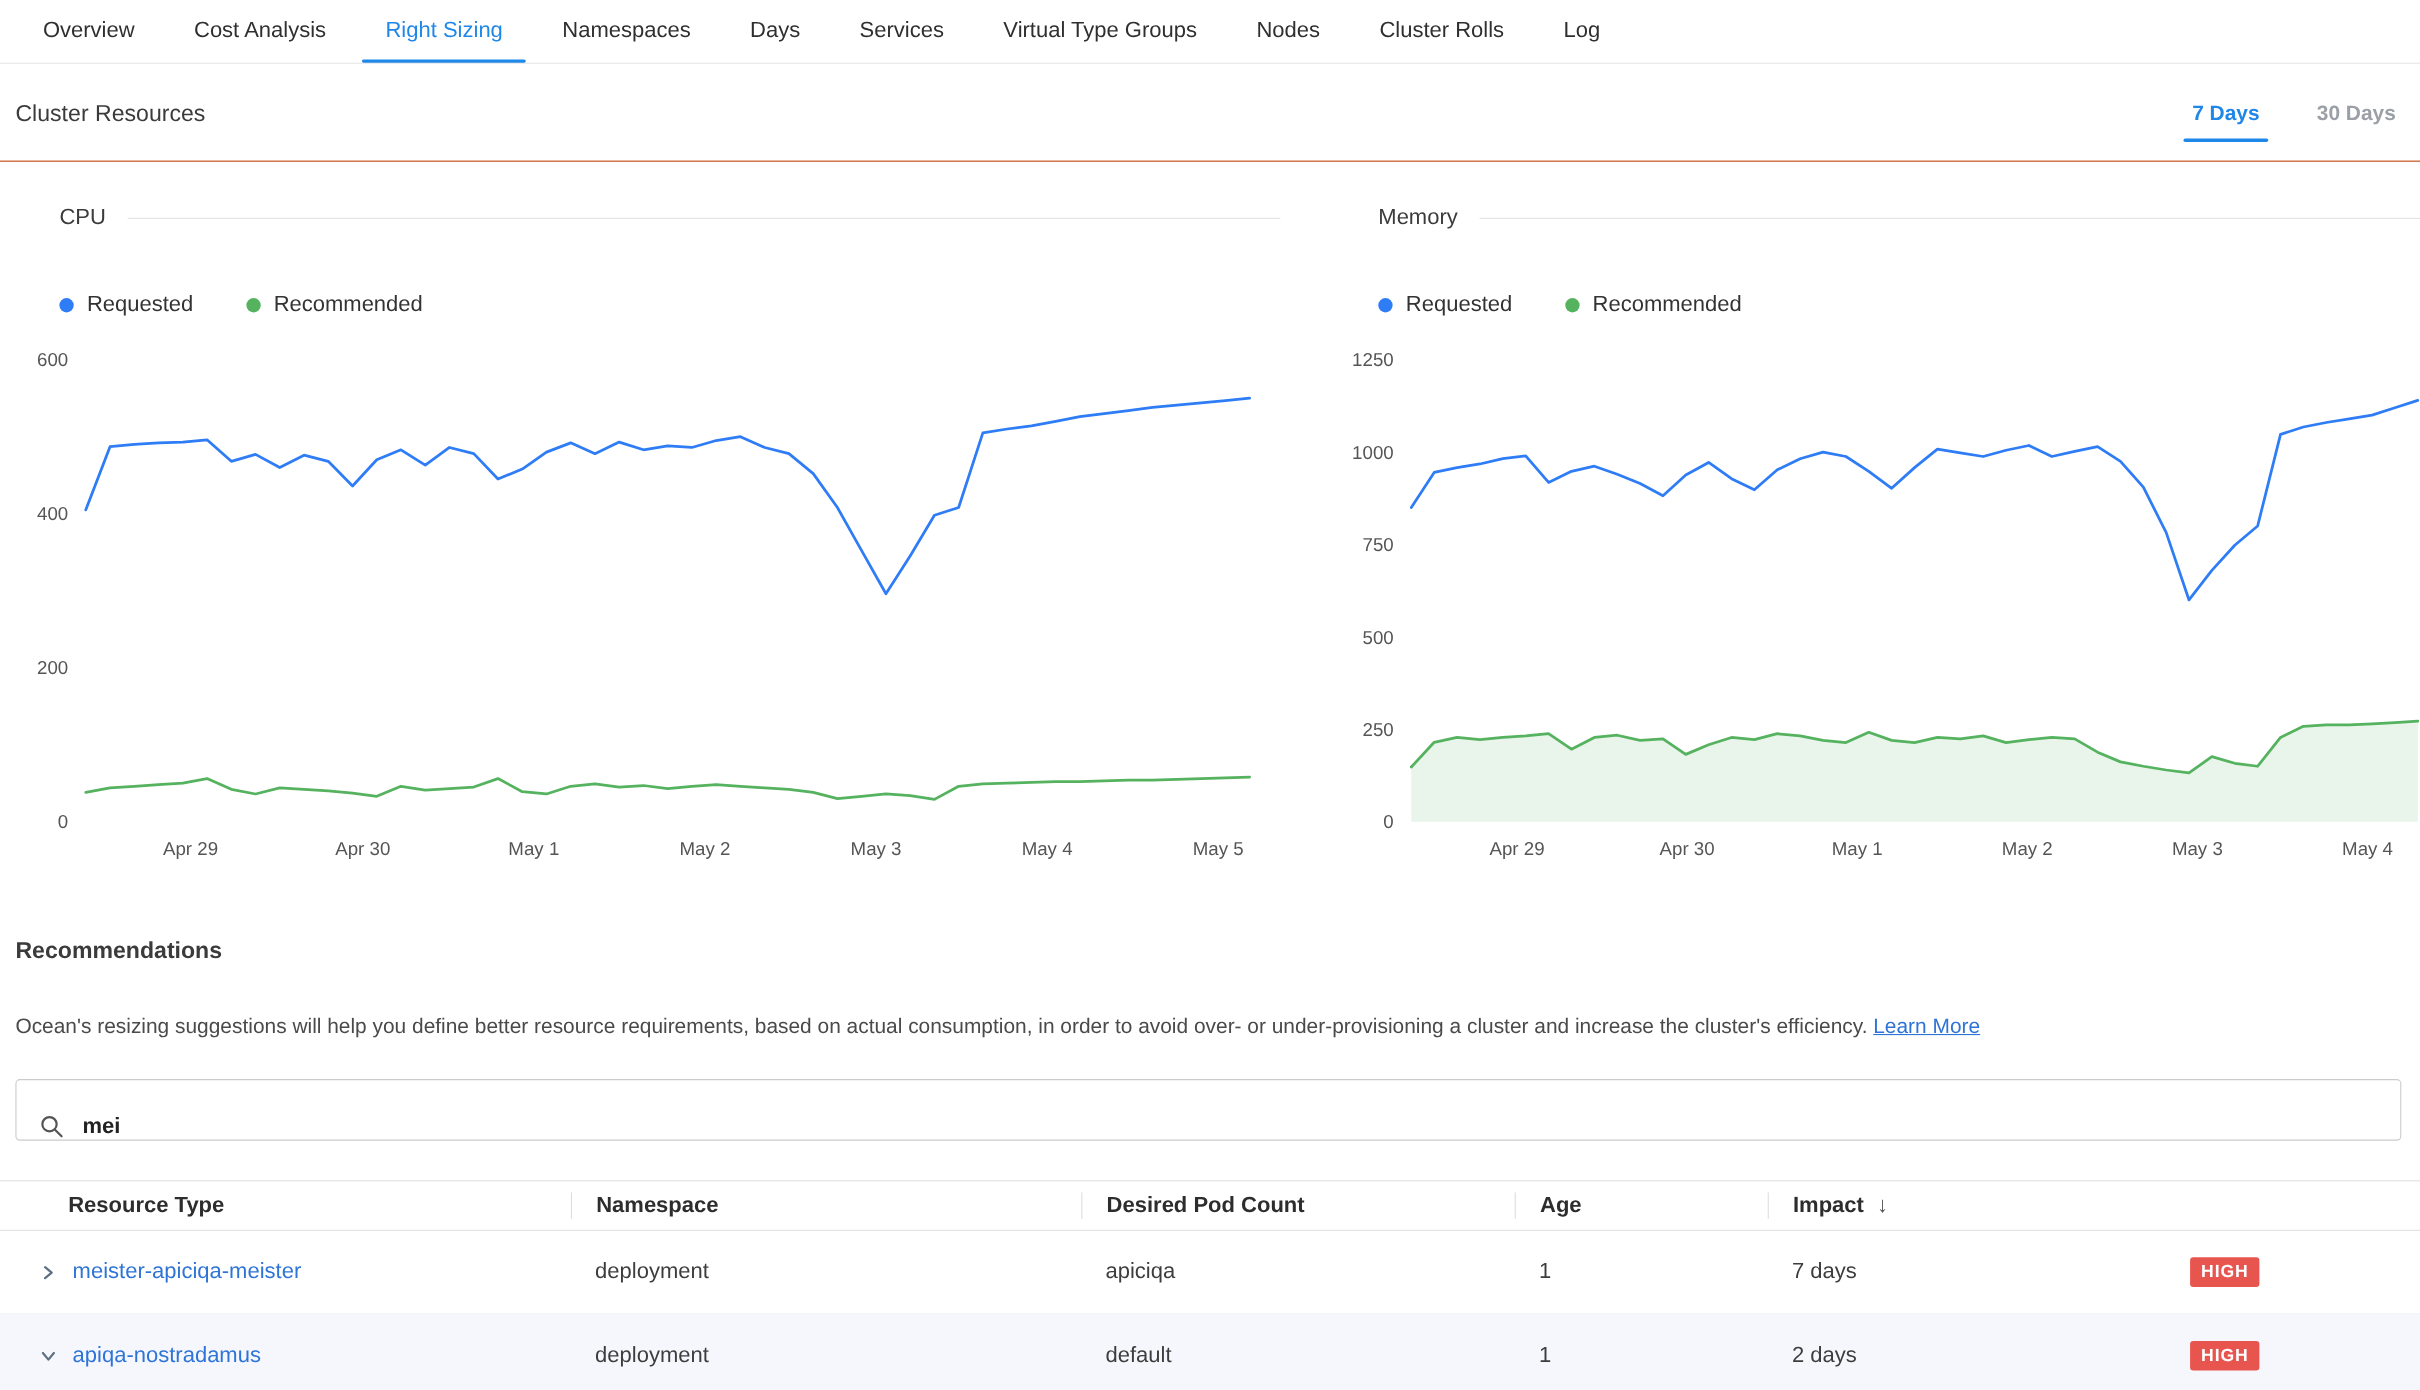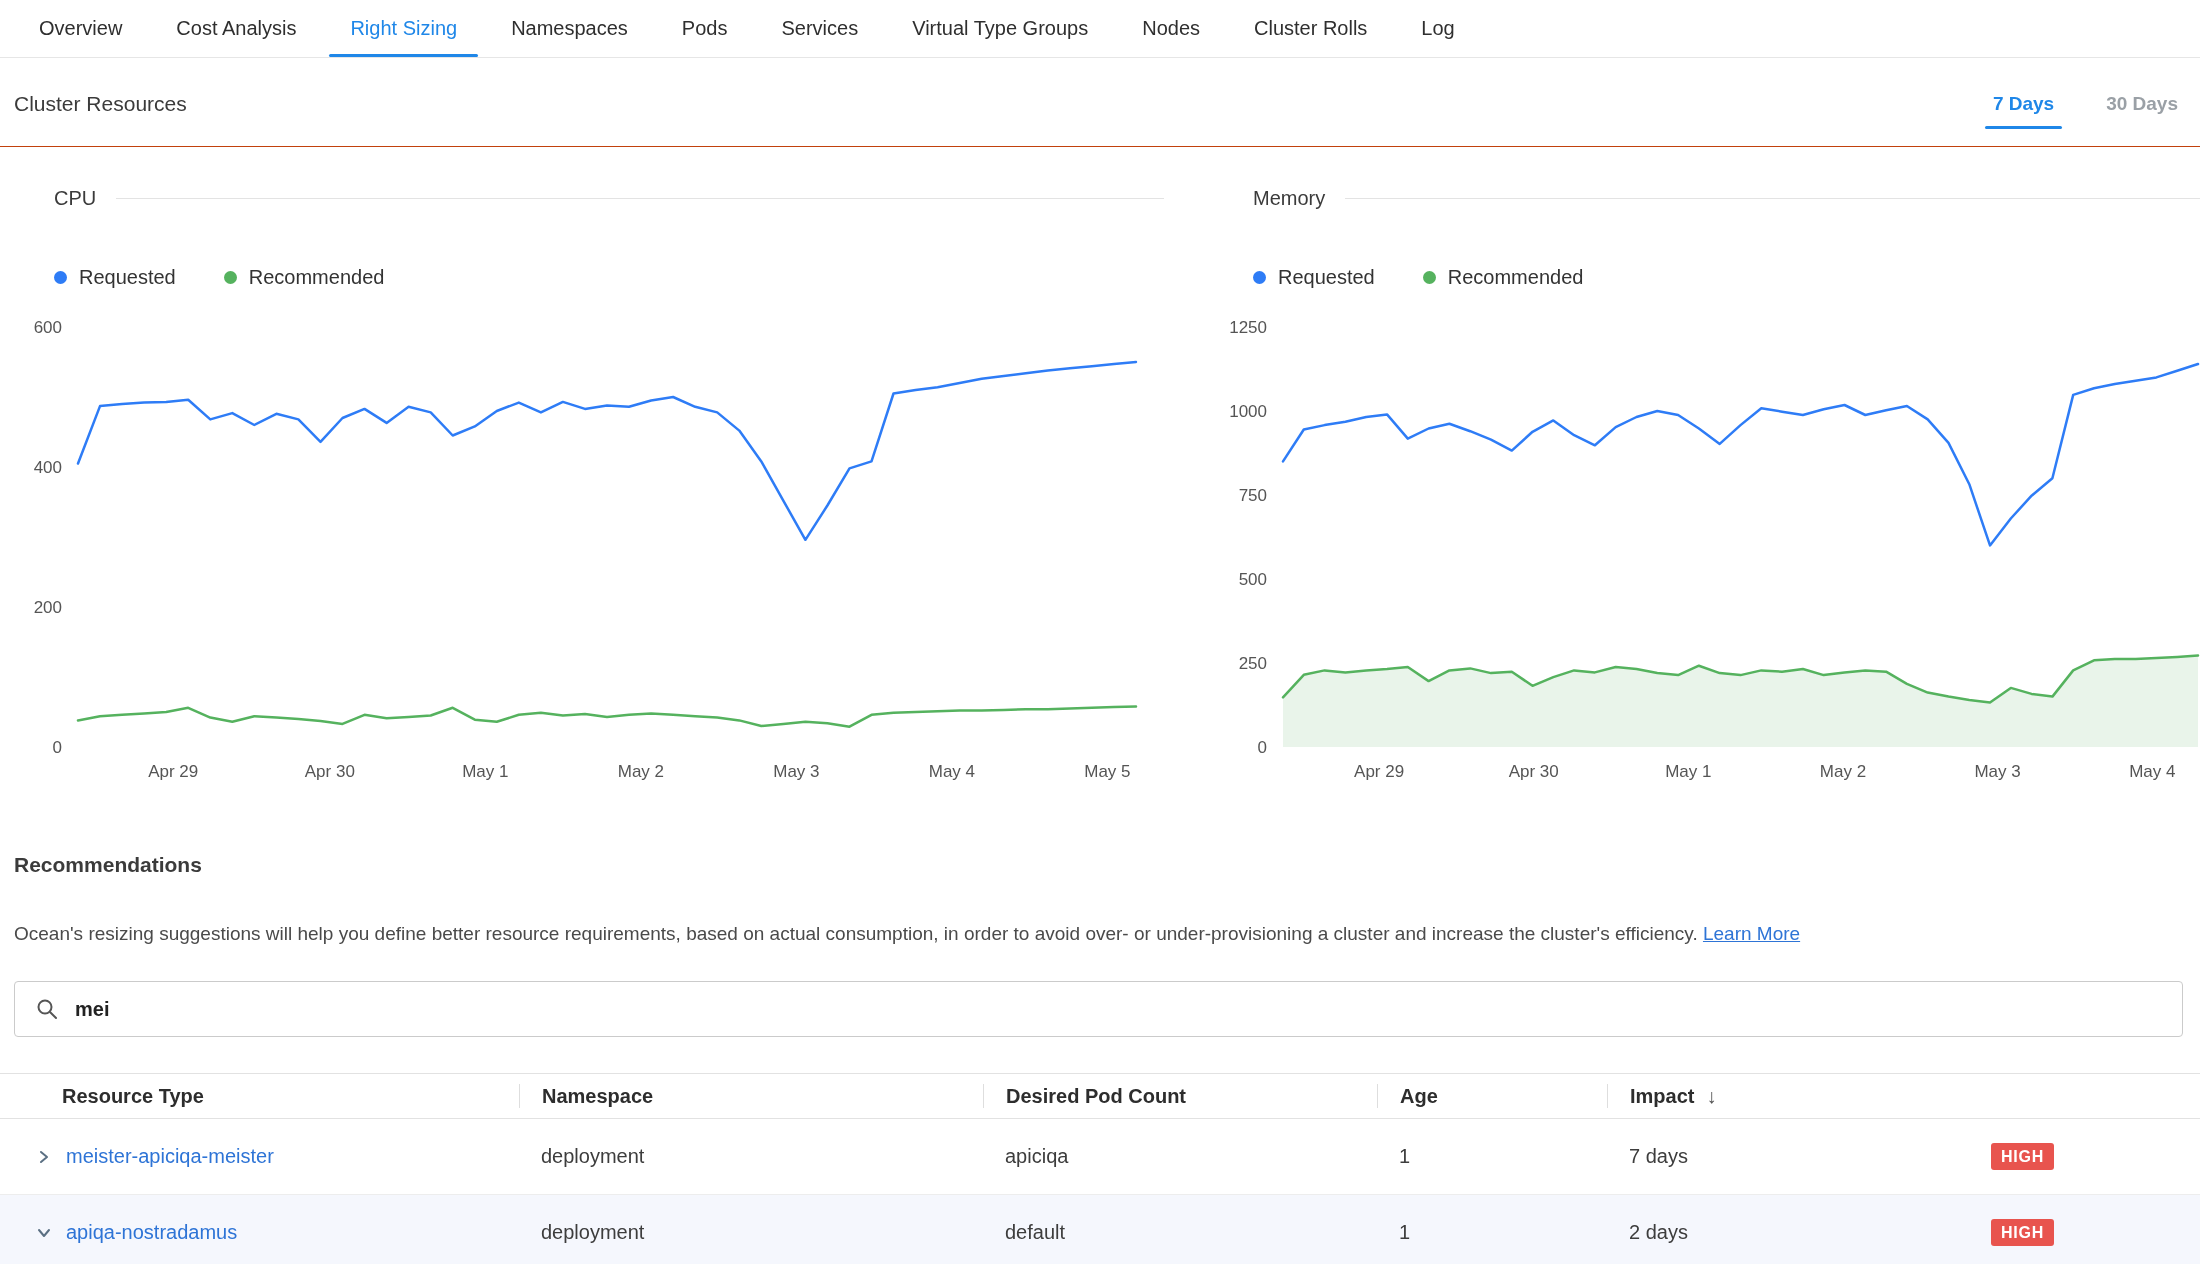--- a/index.html
+++ b/index.html
@@ -32,21 +32,21 @@
   .legend-item { display:flex; align-items:center; gap:12px; font-size:20px; color:#333; }
   .legend-dot { width:13px; height:13px; border-radius:50%; background:#999; }
   svg.chart { display:block; margin-top:24px; }
   svg.chart .tick { font-family:"Liberation Sans", sans-serif; font-size:17px; fill:#555; }
 
   
   .recs { margin-top:70px; }
   .recs-title { font-size:21px; font-weight:bold; color:#3b3b3b; padding:0 14px; }
   .recs-desc { margin-top:46px; padding:0 14px; font-size:19px; color:#4a4a4a; }
   .learn-more { color:#2e74d6; text-decoration:underline; cursor:pointer; }
-  .search-box { display:flex; align-items:center; margin:36px 17px 0 14px; height:56px; border:1px solid #cbcbcb; border-radius:4px; padding:0 20px; background:#fff; }
+  .search-box { display:flex; align-items:flex-end; margin:36px 17px 0 14px; height:56px; border:1px solid #cbcbcb; border-radius:4px; padding:0 20px; background:#fff; }
   .search-input { flex:1; border:none; outline:none; font-family:inherit; font-size:20px; font-weight:bold; color:#222; margin-left:16px; background:transparent; }
 
   
   .table { margin-top:36px; }
   .thead, .trow { display:grid; grid-template-columns:519px 464px 394px 230px 362px auto; align-items:center; }
   .thead { height:46px; border-top:1px solid #e2e2e2; border-bottom:1px solid #e2e2e2; }
   .th { display:flex; align-items:center; gap:12px; height:24px; padding-left:22px; border-left:1px solid #dedede; font-size:20px; font-weight:bold; color:#2d2d2d; cursor:pointer; white-space:nowrap; }
   .th:first-child { border-left:none; padding-left:62px; }
   .sort-arrow { font-size:20px; font-weight:normal; color:#555; }
   .trow { height:76px; border-bottom:1px solid #ededed; font-size:20px; color:#3d3d3d; cursor:pointer; }
@@ -60,21 +60,21 @@
 </head>
 <body>
 
 <div class="page">
 
   <nav class="nav">
       <div class="tab">Overview</div>
       <div class="tab">Cost Analysis</div>
       <div class="tab active">Right Sizing</div>
       <div class="tab">Namespaces</div>
-      <div class="tab">Pods</div>
+      <div class="tab">Days</div>
       <div class="tab">Services</div>
       <div class="tab">Virtual Type Groups</div>
       <div class="tab">Nodes</div>
       <div class="tab">Cluster Rolls</div>
       <div class="tab">Log</div>
     </nav>
 
   <div class="section-head">
     <div class="section-title">Cluster Resources</div>
     <div class="ranges">

